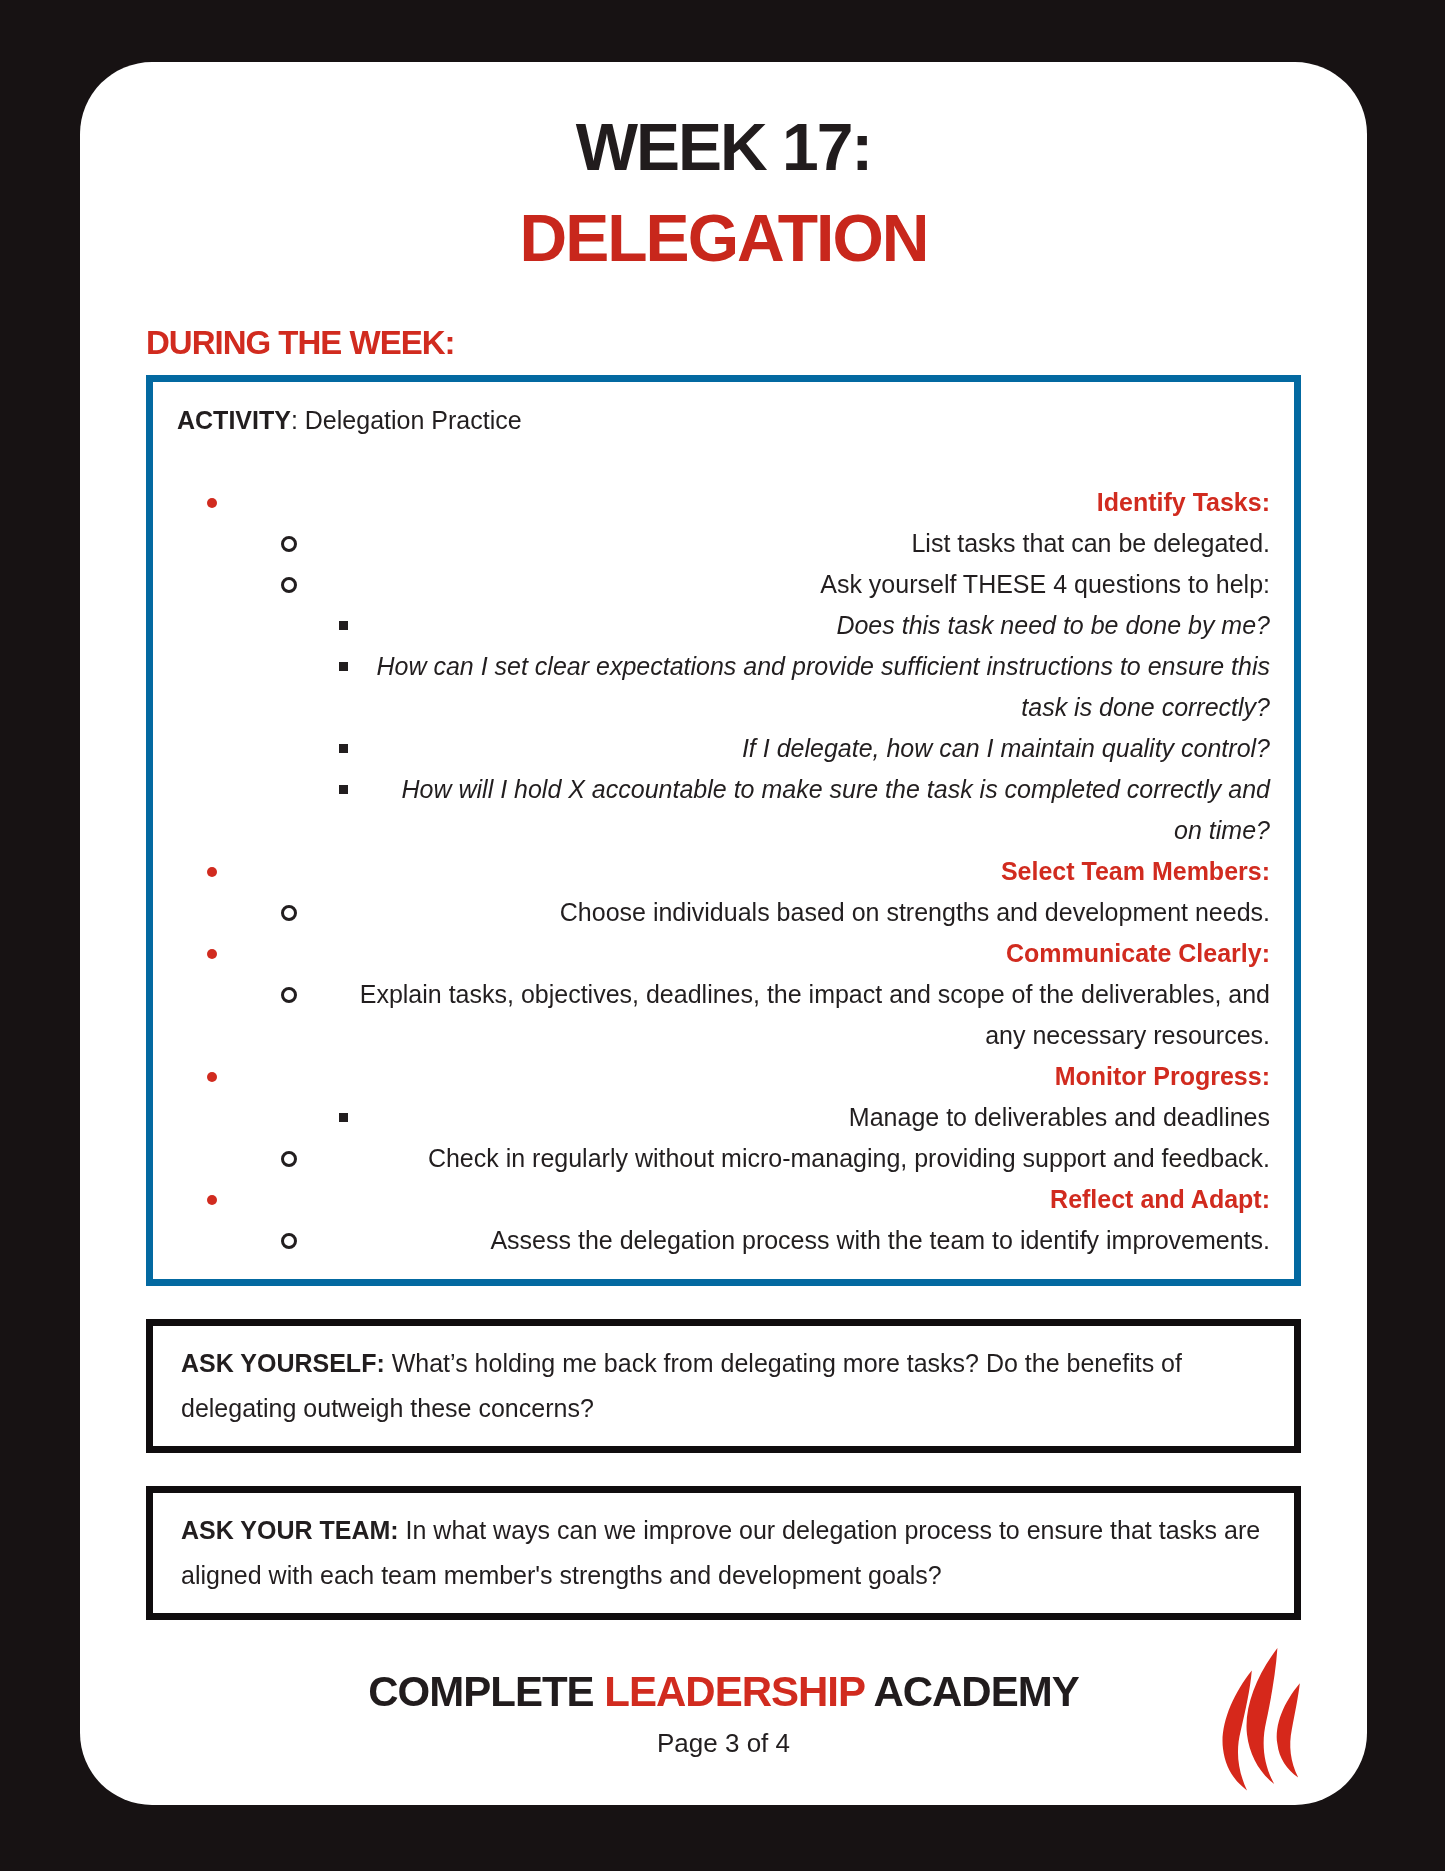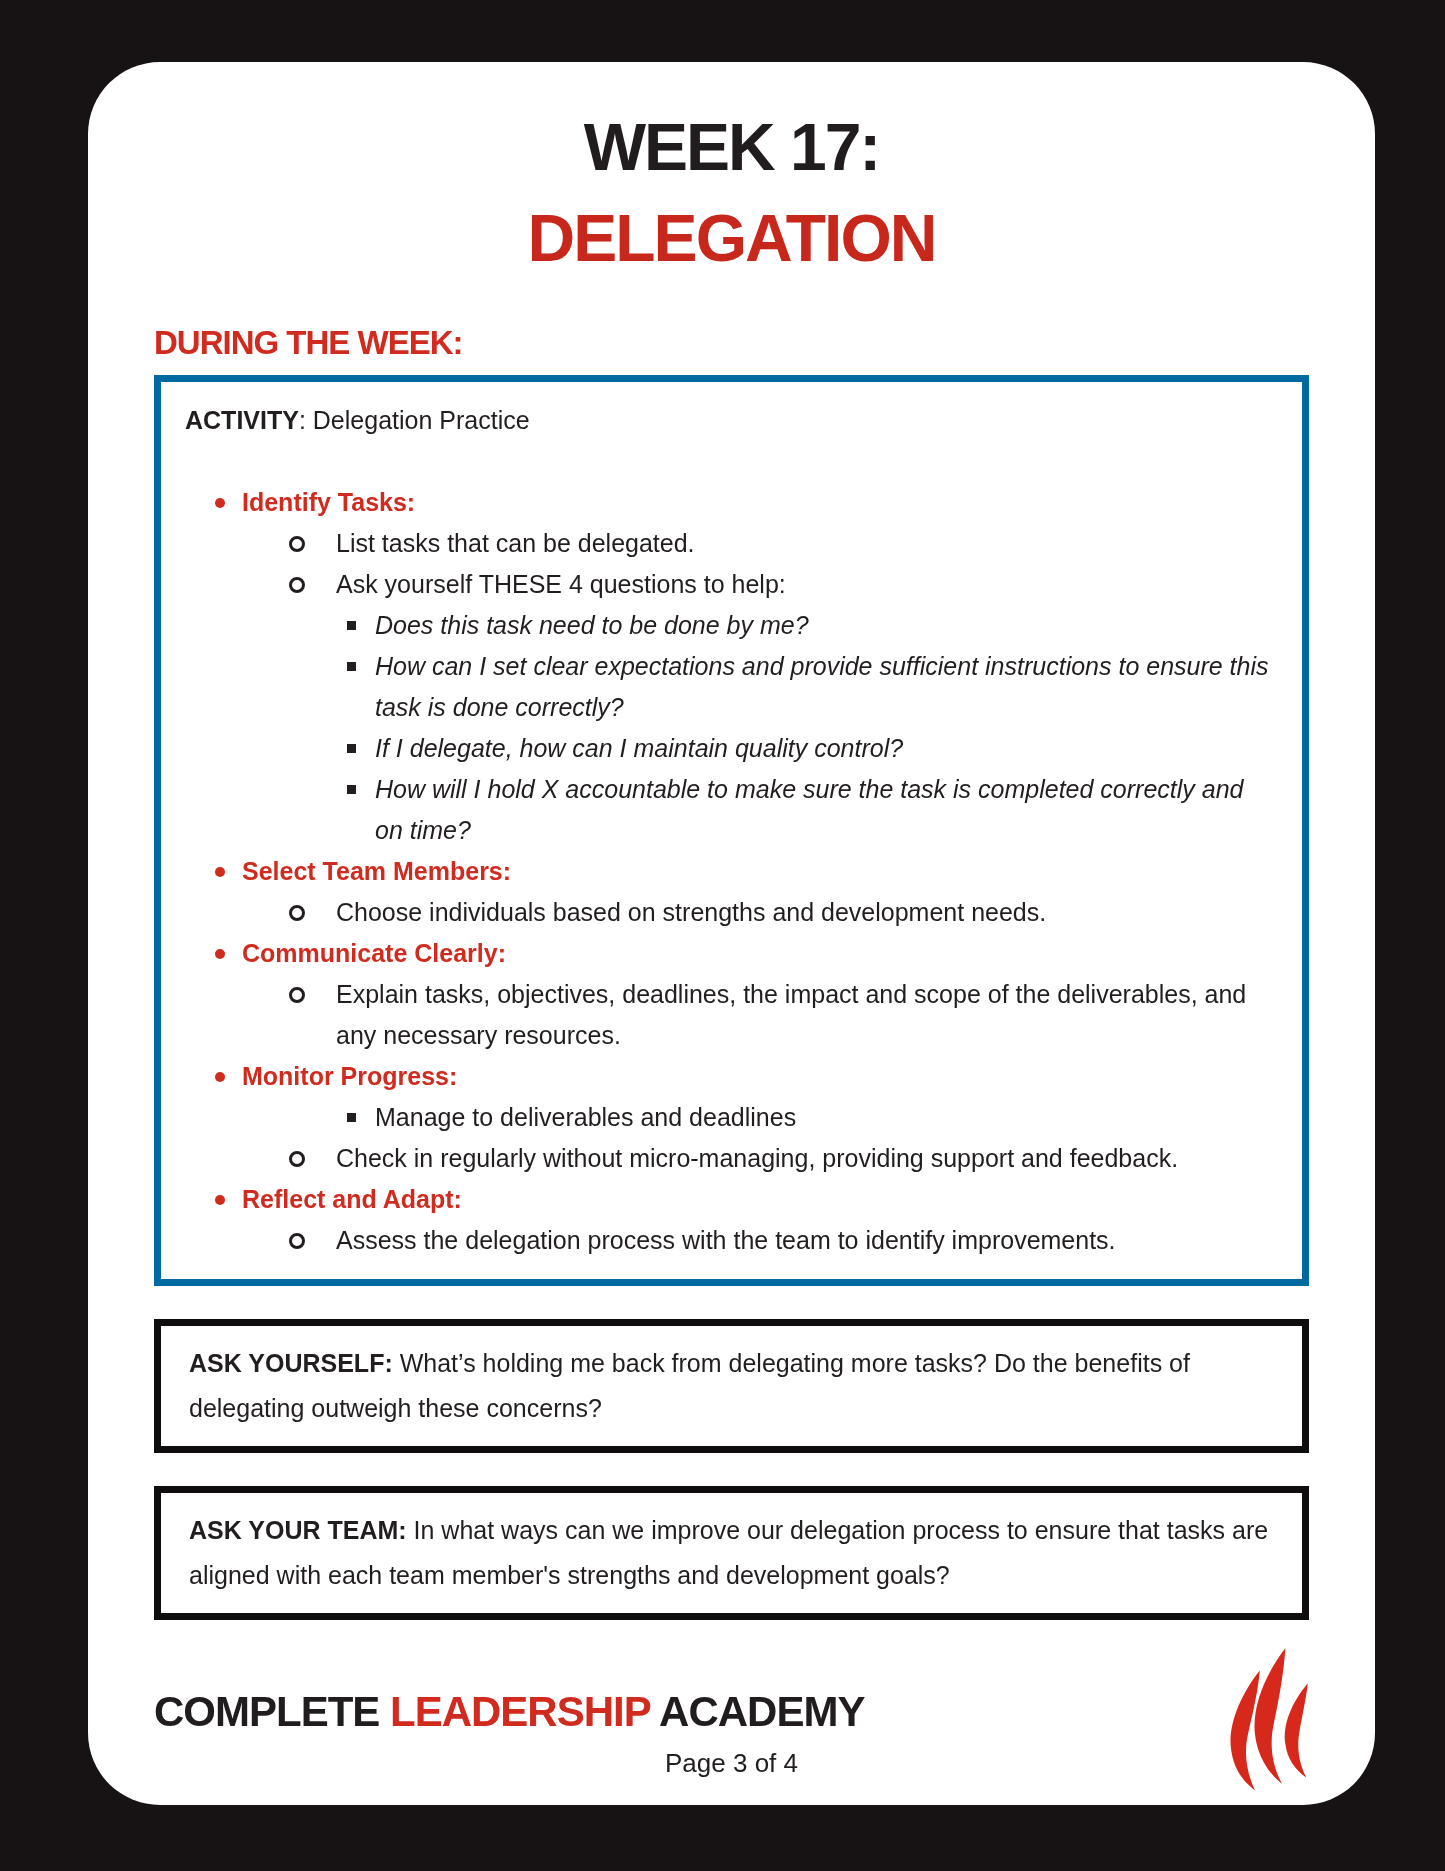--- a/index.html
+++ b/index.html
@@ -5,21 +5,21 @@
   html,body{margin:0;padding:0;}
   body{
     width:1445px;height:1871px;
     background:#171213;
     font-family:"Liberation Sans", sans-serif;
     color:#221e1f;
     overflow:hidden;
   }
   .page{position:relative;width:1445px;height:1871px;}
   .card{
-    position:absolute;left:88px;top:62px;
+    position:absolute;left:80px;top:62px;
     width:1287px;height:1743px;
     background:#ffffff;
     border-radius:72px;
     box-sizing:border-box;
     padding:40px 66px 0 66px;
   }
   .title-block{text-align:center;}
   .week-title{
     font-size:66px;font-weight:700;letter-spacing:-2px;
     color:#211c1d;line-height:1.38;
@@ -38,21 +38,21 @@
     border:7px solid #0369a1;
     box-sizing:border-box;
     padding:18px 24px;
     background:#ffffff;
   }
   .activity-line{
     margin:0 0 41px 0;
     font-size:25px;line-height:41px;
   }
   .b{font-weight:700;}
-  .list{margin:0;}
+  .list{margin:0;text-align:right;}
   .li{display:flex;align-items:flex-start;font-size:25px;line-height:41px;}
   .li .txt{flex:1;}
   .lv1{margin-left:30px;}
   .lv2{margin-left:104px;gap:13px;}
   .lv3{margin-left:162px;}
   .lv1 .bul{
     flex:0 0 auto;width:10px;height:10px;border-radius:50%;
     background:#d12b1f;margin:16px 17px 0 0;
   }
   .lv2 .bul{
@@ -67,22 +67,22 @@
   .italic{font-style:italic;}
   .ask-box{
     margin-top:33px;
     border:7px solid #100d0e;
     box-sizing:border-box;
     padding:15px 28px;
     font-size:25px;line-height:45px;
   }
   .ask-box p{margin:0;}
   .footer-brand{
-    margin-top:68px;
-    text-align:left;
+    margin-top:48px;
+    text-align:center;
     font-size:42px;font-weight:700;letter-spacing:-1px;
     color:#211c1d;
   }
   .footer-brand .red{color:#d12b1f;}
   .page-number{
     margin-top:12px;
     text-align:center;
     font-size:26px;
     color:#221e1f;
   }

